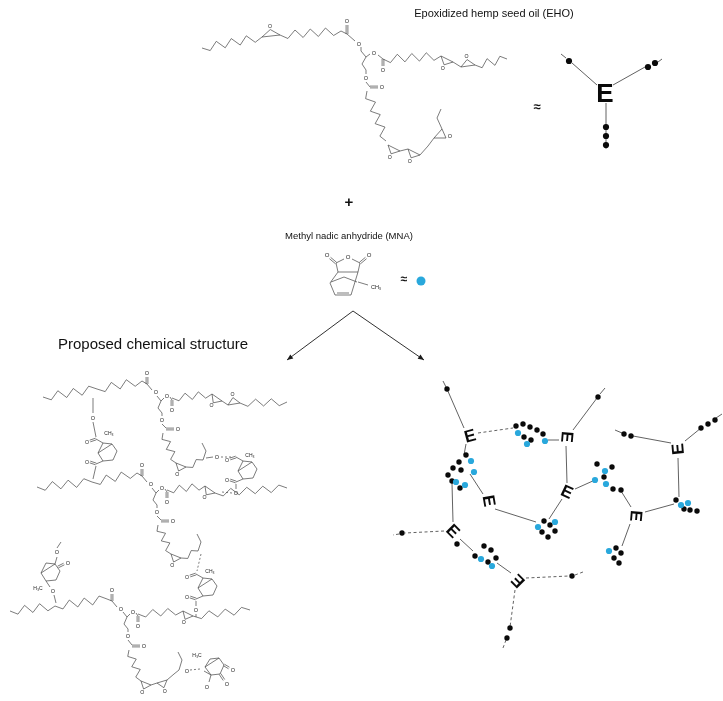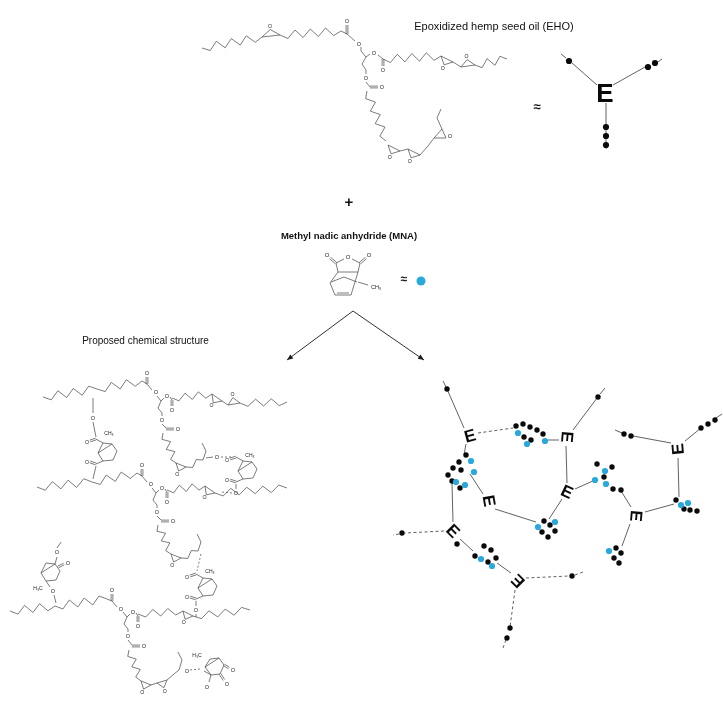--- a/index.html
+++ b/index.html
@@ -11,23 +11,23 @@
     overflow:hidden;
   }
   #art{position:absolute;left:0;top:0;}
   .lbl{
     position:absolute;
     color:#111;
     text-align:center;
     line-height:1.15;
     white-space:nowrap;
   }
-  .title{font-size:11px;margin-top:13px;}
+  .title{font-size:11px;}
   .subtitle{font-size:9.5px;}
-  .section{font-size:10px;}
+  .section{font-size:15px;}
   .plus{font-size:15px;font-weight:600;}
   .approx{font-size:13px;font-weight:700;}
 </style>
 </head>
 <body>
 
 <div class="stage">
   <svg id="art" width="723" height="701" viewBox="0 0 723 701">
       <polyline points="202,48 210.22131147540983,50.5594262295082 216.27868852459017,41.3155737704918 225.22131147540983,47.8094262295082 231.27868852459017,38.5655737704918 240.22131147540983,45.0594262295082 246.27868852459017,35.8155737704918 255.22131147540983,42.3094262295082 262,37" fill="none" stroke="#444444" stroke-width="0.7"></polyline>
       <line x1="262" y1="37" x2="280" y2="35" stroke="#444444" stroke-width="0.7" fill="none"></line>
@@ -401,21 +401,21 @@
       <text x="0" y="0" font-size="17" text-anchor="middle" dominant-baseline="central" fill="#0a0a0a" font-weight="bold" font-family="&quot;Liberation Sans&quot;,sans-serif" transform="translate(567 492) rotate(25)">E</text>
       <text x="0" y="0" font-size="17" text-anchor="middle" dominant-baseline="central" fill="#0a0a0a" font-weight="bold" font-family="&quot;Liberation Sans&quot;,sans-serif" transform="translate(636 516) rotate(95)">E</text>
       <text x="0" y="0" font-size="17" text-anchor="middle" dominant-baseline="central" fill="#0a0a0a" font-weight="bold" font-family="&quot;Liberation Sans&quot;,sans-serif" transform="translate(453 531) rotate(45)">E</text>
       <text x="0" y="0" font-size="17" text-anchor="middle" dominant-baseline="central" fill="#0a0a0a" font-weight="bold" font-family="&quot;Liberation Sans&quot;,sans-serif" transform="translate(518 581) rotate(-135)">E</text>
     </svg>
 
   <div class="lbl title" style="left:388px;top:7px;width:212px;">Epoxidized hemp seed oil (EHO)</div>
 
   <div class="lbl plus" style="left:339px;top:193px;width:20px;">+</div>
 
-  <div class="lbl subtitle" style="left:269px;top:231px;width:160px;font-weight:bold;">Methyl nadic anhydride (MNA)</div>
+  <div class="lbl subtitle" style="left:269px;top:231px;width:160px;">Methyl nadic anhydride (MNA)</div>
 
   <div class="lbl approx" style="left:527px;top:100px;width:20px;">≈</div>
 
   <div class="lbl approx" style="left:394px;top:273px;width:20px;font-size:12px;">≈</div>
 
   <div class="lbl section" style="left:58px;top:335px;width:175px;">Proposed chemical structure</div>
 
 </div>
 
 </body></html>

